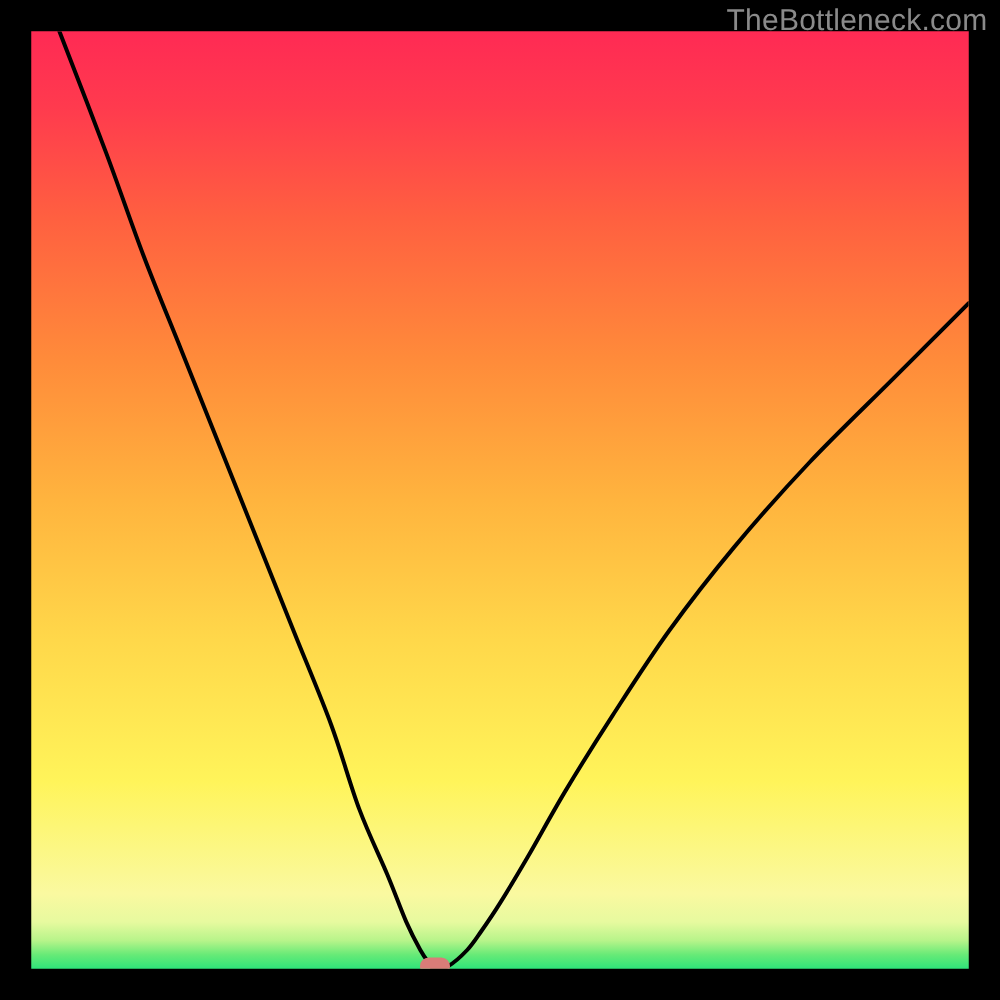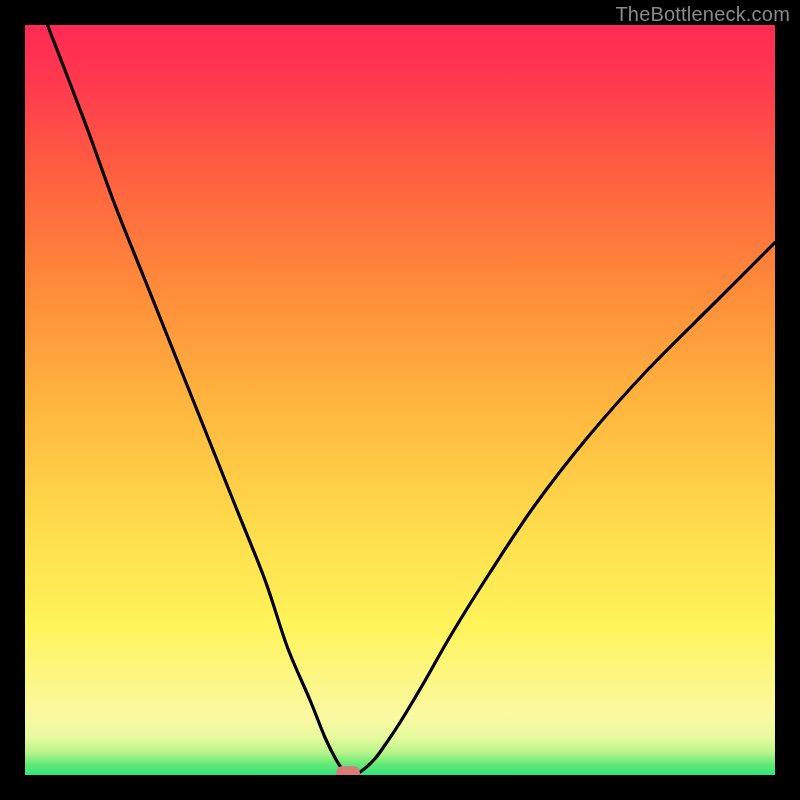--- a/index.html
+++ b/index.html
@@ -48,21 +48,21 @@
     height: 14px;
     border-radius: 7px;
     background: #d97c78;
     transform: translate(-50%, -50%);
   }
   .watermark {
     position: absolute;
     top: 3px;
     right: 10px;
     color: #8a8a8a;
-    font-size: 20px;
+    font-size: 24px;
     font-weight: 500;
     letter-spacing: 0.2px;
   }
 </style>
 </head>
 <body>
 
 <div class="frame">
 
   <div class="plot-area">

